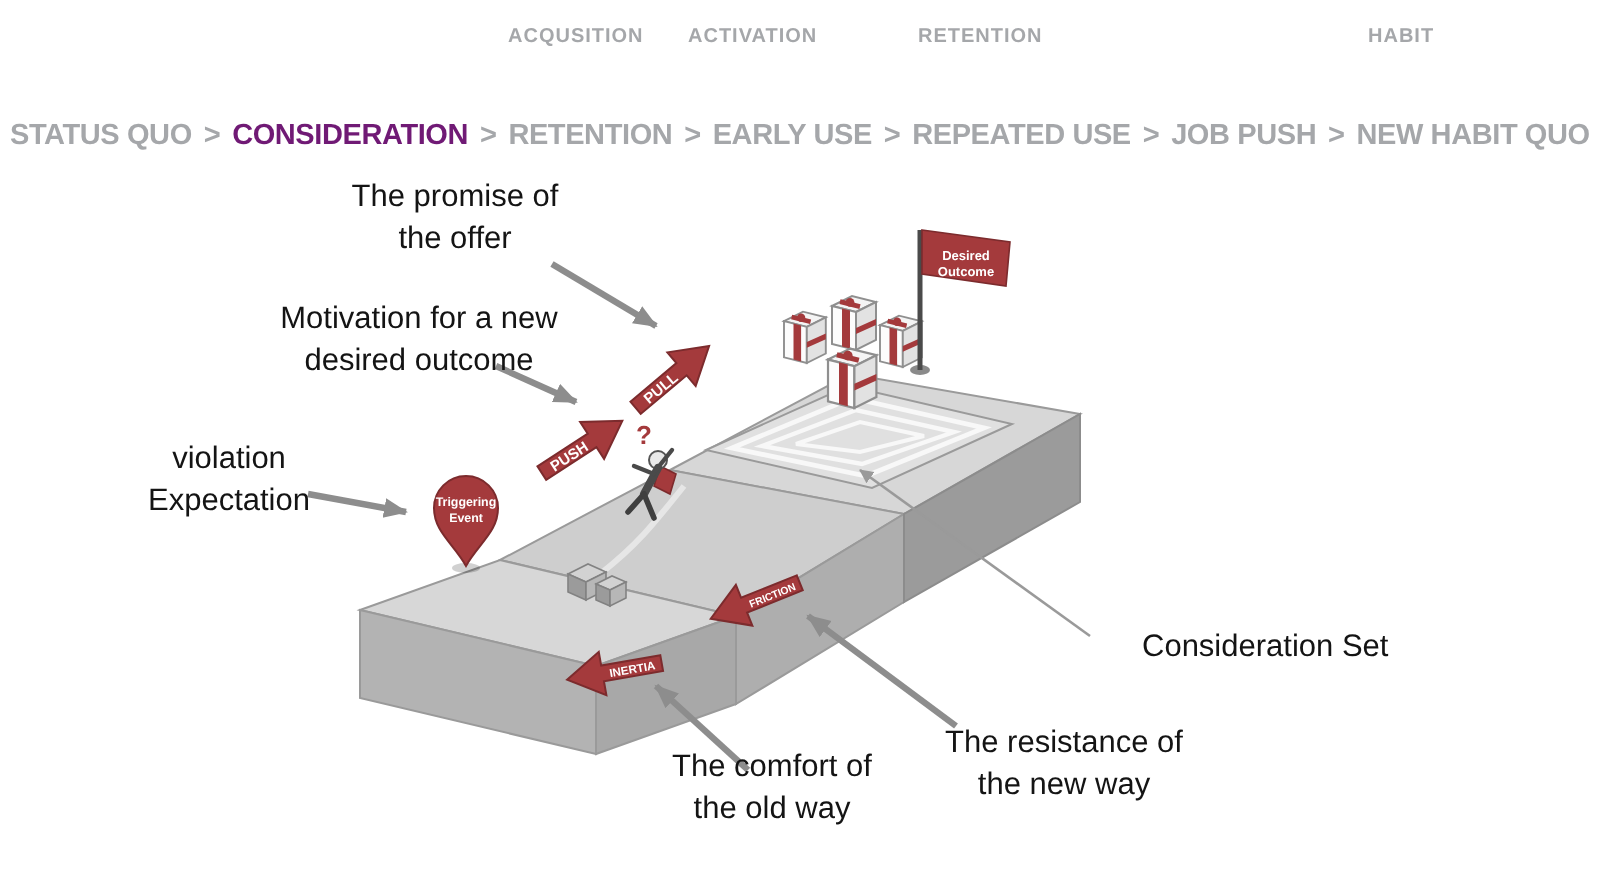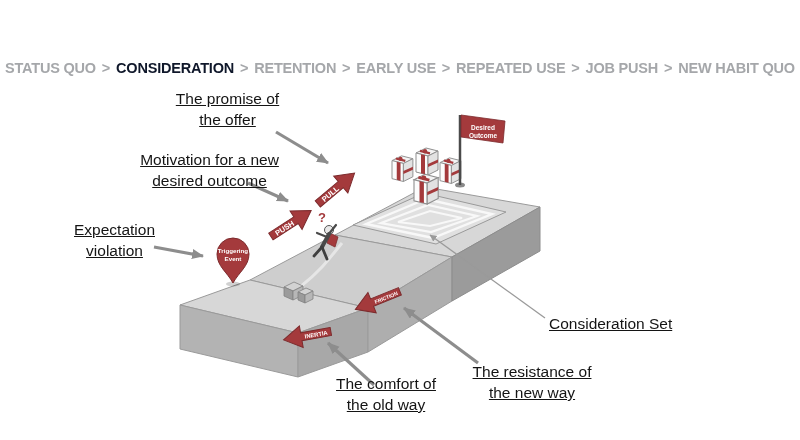--- a/index.html
+++ b/index.html
@@ -10,35 +10,41 @@
   
   .phase-row { position:absolute; top:13px; left:0; width:800px; height:14px; }
   .phase { position:absolute; font-size:10px; font-weight:bold; letter-spacing:.5px;
            color:#a5a7aa; white-space:nowrap; }
 
   
   .stage-row { position:absolute; top:34px; left:0; width:800px; padding:0 5px;
                display:flex; justify-content:space-between; align-items:baseline;
                white-space:nowrap; font-weight:bold; font-size:14.5px;
                letter-spacing:-0.2px; color:#a5a7aa;margin-top:26px; }
-  .stage-row .active { color:#0f172a; }
+  .stage-row .active { color:#701a75; }
 
   .diagram-svg { position:absolute; top:75px; left:0; }
   svg text { font-family:"Liberation Sans", sans-serif; }
 
   
   .label { position:absolute; font-size:15.5px; line-height:21px; color:#141414;
-           text-align:center; z-index:2;text-decoration:underline; }
-  .label.left-align { text-align:left; }
+           text-align:center; z-index:2; }
+  .label.left-align { text-align:left;margin-left:22px; }
 </style>
 </head>
 <body>
 
 <div class="canvas">
 
+  <div class="phase-row">
+    <span class="phase" style="left:254px">ACQUSITION</span>
+    <span class="phase" style="left:344px">ACTIVATION</span>
+    <span class="phase" style="left:459px">RETENTION</span>
+    <span class="phase" style="left:684px">HABIT</span>
+  </div>
 
   <div class="stage-row">
     <span class="stage">STATUS QUO</span>
     <span class="sep">&gt;</span>
     <span class="stage active">CONSIDERATION</span>
     <span class="sep">&gt;</span>
     <span class="stage">RETENTION</span>
     <span class="sep">&gt;</span>
     <span class="stage">EARLY USE</span>
     <span class="sep">&gt;</span>
@@ -163,22 +169,22 @@
     <div>The promise of</div>
     <div>the offer</div>
   </div>
 
   <div class="label" style="left:112px; top:149px; width:195px;">
     <div>Motivation for a new</div>
     <div>desired outcome</div>
   </div>
 
   <div class="label" style="left:52px; top:219px; width:125px;">
+    <div>violation</div>
     <div>Expectation</div>
-    <div>violation</div>
   </div>
 
   <div class="label left-align" style="left:549px; top:313px;">Consideration Set</div>
 
   <div class="label" style="left:452px; top:361px; width:160px;">
     <div>The resistance of</div>
     <div>the new way</div>
   </div>
 
   <div class="label" style="left:312px; top:373px; width:148px;">

